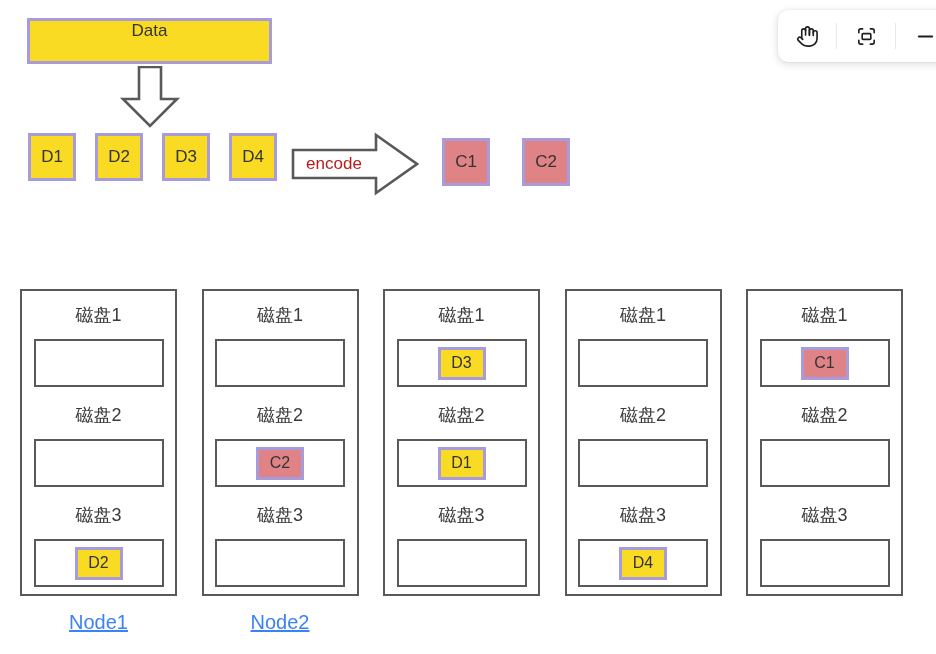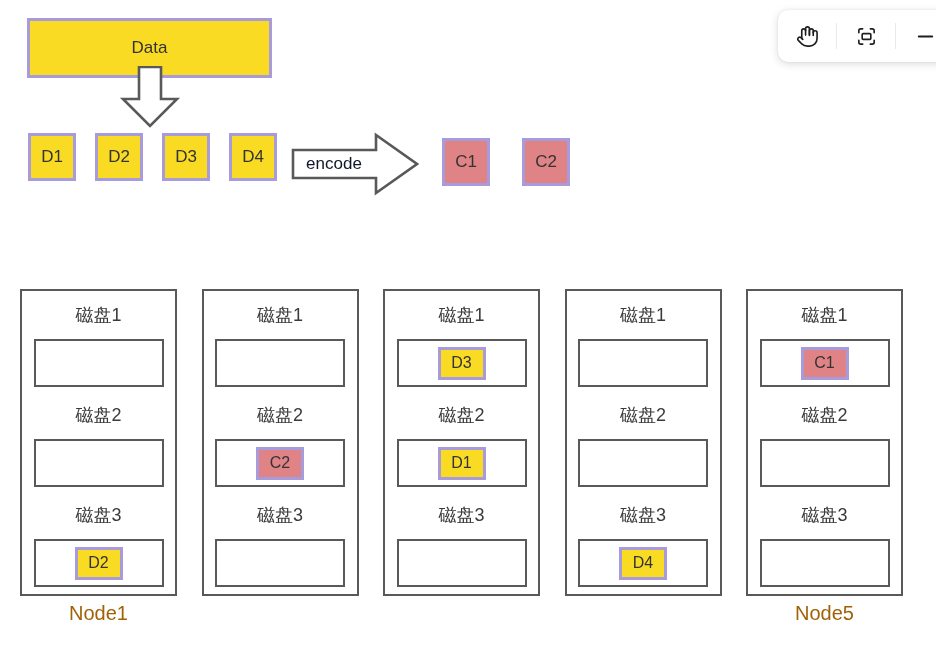--- a/index.html
+++ b/index.html
@@ -10,39 +10,39 @@
     --text:#333333;
   }
   *{margin:0;padding:0;box-sizing:border-box;}
   html,body{background:#ffffff;}
   body{
     width:936px;height:654px;position:relative;overflow:hidden;
     font-family:"Liberation Sans","DejaVu Sans",sans-serif;color:var(--text);
   }
   
   .data-box{
-    position:absolute;left:27px;top:18px;width:245px;height:60px;
+    position:absolute;left:27px;top:18px;width:245px;height:46px;
     background:var(--data-fill);border:3px solid var(--chunk-border);
-    display:flex;align-items:center;justify-content:center;font-size:17px;
+    display:flex;align-items:flex-start;justify-content:center;font-size:17px;
   }
   .down-arrow{position:absolute;left:115px;top:66px;}
   .chunk-row{position:absolute;left:28px;top:133px;display:flex;gap:19px;}
   .chunk{
     width:48px;height:48px;border:3px solid var(--chunk-border);
     display:flex;align-items:center;justify-content:center;font-size:17px;
   }
   .chunk.data{background:var(--data-fill);}
   .chunk.parity{background:var(--parity-fill);}
   .c1{position:absolute;left:442px;top:138px;}
   .c2{position:absolute;left:522px;top:138px;}
   .encode-arrow{position:absolute;left:291px;top:132px;width:128px;height:64px;}
   .encode-arrow svg{position:absolute;left:0;top:0;}
   .encode-label{
     position:absolute;left:2px;top:18px;width:82px;height:28px;
-    display:flex;align-items:center;justify-content:center;font-size:17px;color:#0f172a;
+    display:flex;align-items:center;justify-content:center;font-size:17px;color:#b91c1c;
   }
   
   #nodes{
     position:absolute;left:20px;top:289px;width:883px;
     display:flex;justify-content:space-between;
   }
   .node-col{width:157px;}
   .node-box{
     width:157px;height:307px;border:2px solid var(--outline);
     background:#fff;padding-top:9px;
@@ -51,21 +51,21 @@
   .disk-slot{
     width:130px;height:48px;margin:0 auto 13px;border:2px solid var(--outline);
     display:flex;align-items:center;justify-content:center;background:#fff;
   }
   .chip{
     width:48px;height:33px;border:3px solid var(--chunk-border);
     display:flex;align-items:center;justify-content:center;font-size:16px;
   }
   .chip.data{background:var(--data-fill);}
   .chip.parity{background:var(--parity-fill);}
-  .node-name{margin-top:6px;text-align:center;font-size:20px;color:#a16207;}
+  .node-name{margin-top:15px;text-align:center;font-size:20px;color:#3b82f6;text-decoration:underline;}
   
   .toolbar{
     position:absolute;left:778px;top:10px;width:200px;height:52px;
     background:#ffffff;border-radius:10px;
     box-shadow:0 0 2px rgba(0,0,0,.10),0 2px 8px rgba(0,0,0,.14);
     display:flex;align-items:center;
   }
   .tool-btn{
     width:58px;height:52px;background:transparent;border:none;cursor:pointer;
     display:flex;align-items:center;justify-content:center;
@@ -120,20 +120,21 @@
       <div class="node-box">
         <div class="disk-label">磁盘1</div>
         <div class="disk-slot"></div>
         <div class="disk-label">磁盘2</div>
         <div class="disk-slot">
           <div class="chip parity">C2</div>
         </div>
         <div class="disk-label">磁盘3</div>
         <div class="disk-slot"></div>
       </div>
+      <div class="node-name">Node2</div>
     </div>
     <div class="node-col">
       <div class="node-box">
         <div class="disk-label">磁盘1</div>
         <div class="disk-slot">
           <div class="chip data">D3</div>
         </div>
         <div class="disk-label">磁盘2</div>
         <div class="disk-slot">
           <div class="chip data">D1</div>
@@ -158,21 +159,20 @@
       <div class="node-box">
         <div class="disk-label">磁盘1</div>
         <div class="disk-slot">
           <div class="chip parity">C1</div>
         </div>
         <div class="disk-label">磁盘2</div>
         <div class="disk-slot"></div>
         <div class="disk-label">磁盘3</div>
         <div class="disk-slot"></div>
       </div>
-      <div class="node-name">Node5</div>
     </div>
   </div>
 
 <div class="toolbar">
   <button class="tool-btn" aria-label="pan">
     <svg width="23" height="23" viewBox="0 0 24 24">
       <path d="M18 11V6a2 2 0 0 0-4 0v5"></path>
       <path d="M14 10V4a2 2 0 0 0-4 0v2"></path>
       <path d="M10 10.5V6a2 2 0 0 0-4 0v8"></path>
       <path d="M18 8a2 2 0 1 1 4 0v6a8 8 0 0 1-8 8h-2c-2.8 0-4.5-.86-5.99-2.34l-3.6-3.6a2 2 0 0 1 2.83-2.82L7 15"></path>

